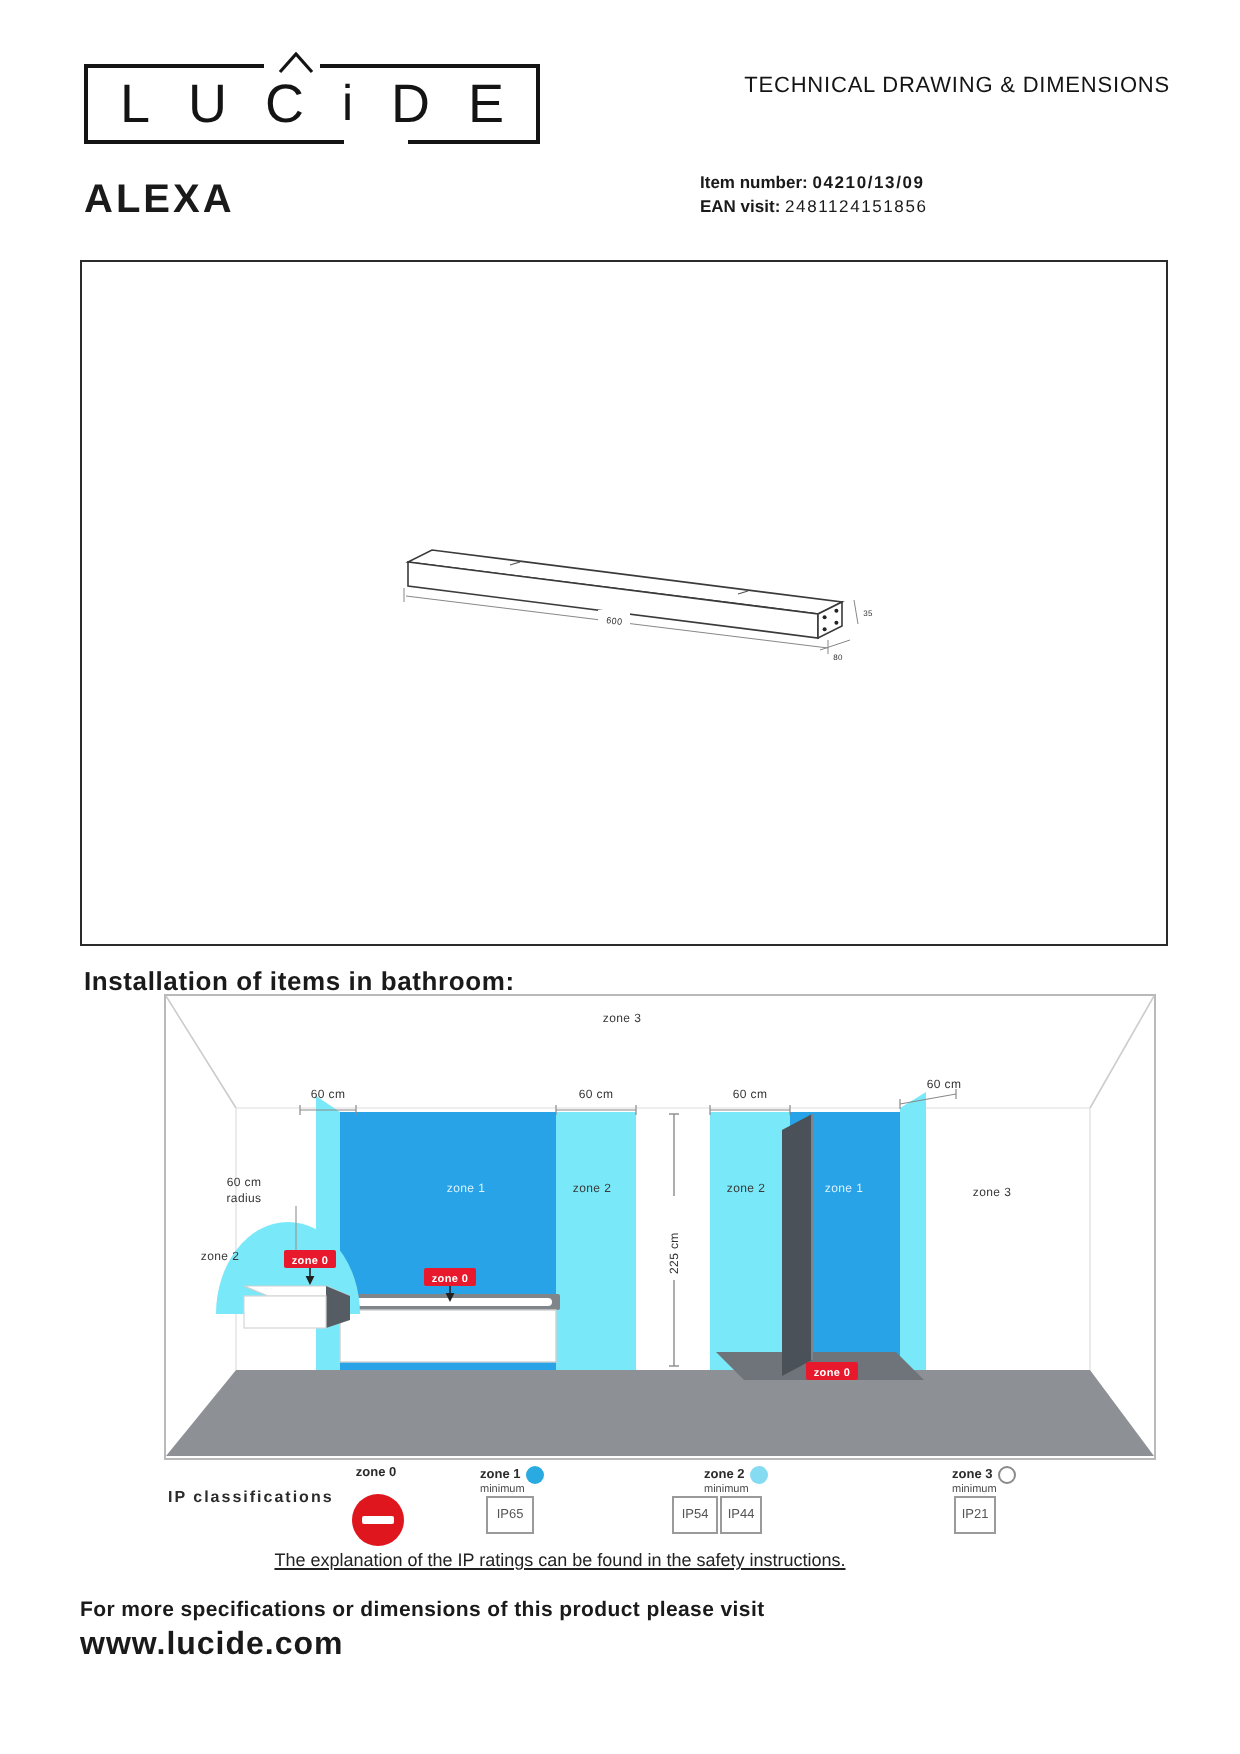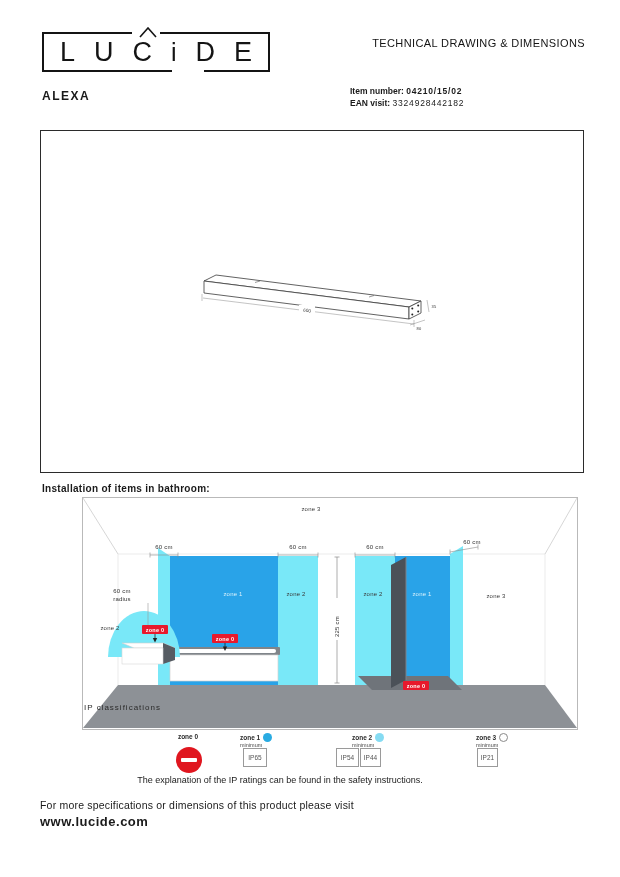--- a/index.html
+++ b/index.html
@@ -8,52 +8,52 @@
   .page { position:relative; width:620px; height:877px; background:#fff; overflow:hidden; }
   .abs { position:absolute; }
 
   
   .logo-box { left:42px; top:32px; width:228px; height:40px; border:2.5px solid #141414; display:flex; align-items:center; justify-content:space-between; padding:0 16px; }
   .logo-letter { font-size:27px; font-weight:400; color:#141414; line-height:1; }
   .logo-gap-top { left:88px; top:-5px; width:28px; height:7px; background:#fff; }
   .logo-gap-bottom { left:128px; bottom:-5px; width:32px; height:7px; background:#fff; }
   .logo-caret { left:94px; top:-10px; }
   .doc-type { left:320px; top:37px; width:265px; text-align:right; font-size:11px; letter-spacing:0.4px; color:#141414; }
-  .product-name { left:42px; top:89px; font-size:12px; font-weight:bold; letter-spacing:1.5px; }
+  .product-name { left:42px; top:89px; font-size:20px; font-weight:bold; letter-spacing:1.5px; }
   .codes { left:302px; top:86px; font-size:8.5px; line-height:11.5px; }
   .codes .lbl { font-weight:bold;margin-left:48px; }
   .codes .val { letter-spacing:0.8px; }
   .codes .val-b { font-weight:bold; letter-spacing:0.8px; }
 
   
   .draw-box { left:40px; top:130px; width:544px; height:343px; border:1.5px solid #2b2b2b; }
 
   
-  .bath-title { left:42px; top:483px; font-size:10px; font-weight:bold; letter-spacing:0.3px; }
+  .bath-title { left:42px; top:483px; font-size:13px; font-weight:bold; letter-spacing:0.3px; }
   .bath-svg { left:82px; top:497px; }
 
   svg { font-family:"Liberation Sans", sans-serif; }
   text { letter-spacing:0.2px; }
 
   
-  .ip-title { left:84px; top:703px; font-size:8px; font-weight:normal; letter-spacing:1px; color:#2b2b2b; }
+  .ip-title { left:84px; top:744px; font-size:8px; font-weight:bold; letter-spacing:1px; color:#2b2b2b; }
   .ip-zone-label { font-size:6.5px; font-weight:bold; color:#2b2b2b; display:flex; align-items:center; gap:3px; }
   .ip-min { font-size:5.5px; color:#4a4a4a; }
   .dot { width:9px; height:9px; border-radius:50%; display:inline-block; }
   .dot-z1 { background:#29abe2; }
   .dot-z2 { background:#85dbf2; }
   .dot-z3 { background:#fff; border:1px solid #8a8a8a; }
   .noentry { width:26px; height:26px; border-radius:50%; background:#e0161f; position:relative; }
   .noentry::after { content:""; position:absolute; left:5px; top:11px; width:16px; height:4px; background:#fff; border-radius:1px; }
   .ip-box { position:absolute; border:1px solid #9a9a9a; background:#fff; font-size:6.5px; color:#555; display:flex; align-items:center; justify-content:center; }
-  .ip-note { left:0; top:775px; width:560px; text-align:center; font-size:9px; color:#222; }
-
-  
-  .foot1 { left:40px; top:799px; font-size:10.5px; font-weight:normal; letter-spacing:0.2px; }
-  .foot2 { left:40px; top:814px; font-size:13px; font-weight:bold; letter-spacing:0.5px; }
+  .ip-note { left:0; top:775px; width:560px; text-align:center; font-size:9px; color:#222;text-decoration:underline; }
+
+  
+  .foot1 { left:40px; top:799px; font-size:10.5px; font-weight:bold; letter-spacing:0.2px; }
+  .foot2 { left:40px; top:814px; font-size:16px; font-weight:bold; letter-spacing:0.5px; }
 </style>
 </head>
 <body>
 
 <div class="page">
 
   <div class="abs logo-box">
     <span class="logo-letter">L</span>
     <span class="logo-letter">U</span>
     <span class="logo-letter">C</span>
@@ -68,25 +68,25 @@
         </svg>
     </span>
   </div>
 
   <div class="abs doc-type">TECHNICAL DRAWING &amp; DIMENSIONS</div>
   <div class="abs product-name">ALEXA</div>
 
   <div class="abs codes">
     <div>
       <span class="lbl">Item number:</span>
-      <span class="val-b">04210/15/02</span>
+      <span class="val-b">04210/13/09</span>
     </div>
     <div>
       <span class="lbl">EAN visit:</span>
-      <span class="val">3324928442182</span>
+      <span class="val">2481124151856</span>
     </div>
   </div>
 
   <div class="abs draw-box">
     <svg width="541" height="340" viewBox="0 0 541 340">
 
       <polygon points="163,150 368,176 380,170 175,144" fill="#ffffff" stroke="#3a3a3a" stroke-width="0.8"></polygon>
 
       <polygon points="163,150 368,176 368,188 163,162" fill="#ffffff" stroke="#3a3a3a" stroke-width="0.8"></polygon>
 

